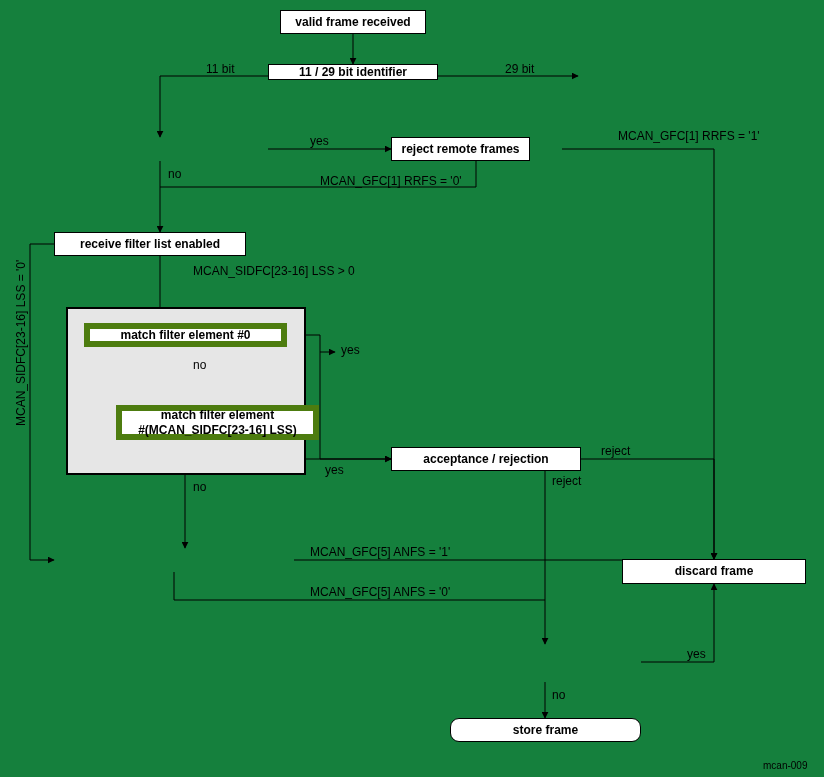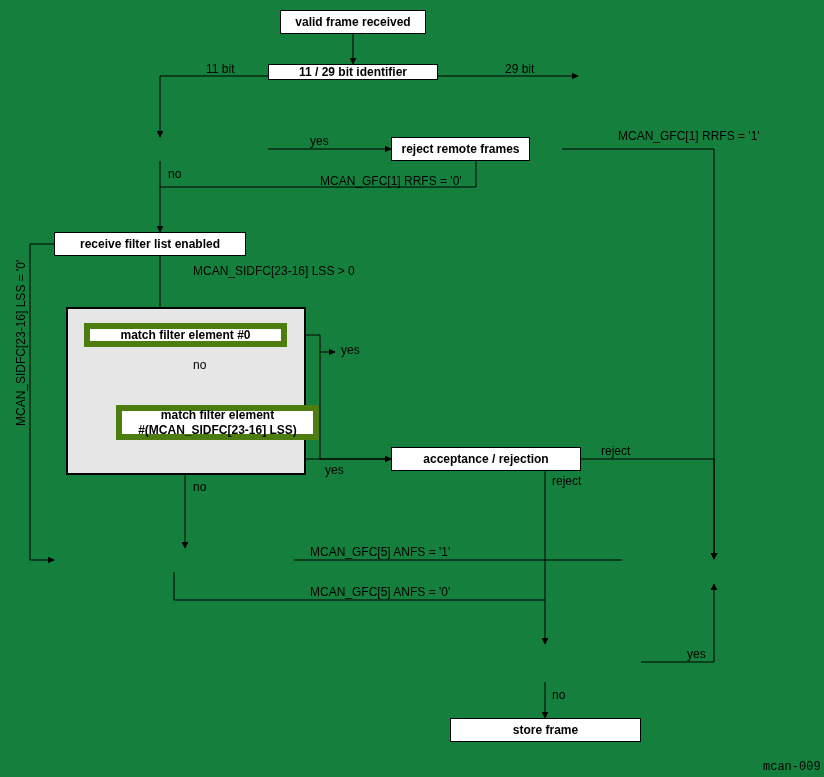--- a/index.html
+++ b/index.html
@@ -43,23 +43,22 @@
     font-size: 12px;
     color: #000;
     white-space: nowrap;
   }
   .label.vertical {
     transform-origin: left top;
     transform: rotate(-90deg);
   }
   .figid {
     position: absolute;
-    font-size: 12px;
+    font-size: 10px;
     color: #000;
-    font-family: Liberation Mono, monospace;
   }
   svg {
     position: absolute;
     left: 0; top: 0;
     width: 824px;
     height: 777px;
     pointer-events: none;
   }
   line, polyline {
     stroke: #000;
@@ -151,23 +150,26 @@
   <div class="box heavy" style="left:84px; top:405px; width:203px; height:35px;margin-left:32px;">
     <span style="white-space:pre-line;">match filter element
 #(MCAN_SIDFC[23-16] LSS)</span>
   </div>
 
   <div class="box" style="left:391px; top:447px; width:190px; height:24px;">
     <span>acceptance / rejection</span>
   </div>
 
 
+  <div class="box" style="left:622px; top:559px; width:184px; height:25px;">
+    <span>discard frame</span>
+  </div>
 
 
-  <div class="box" style="left:450px; top:718px; width:191px; height:24px;">
+  <div class="box" style="left:450px; top:718px; width:191px; height:24px;border-radius:9px;">
     <span>store frame</span>
   </div>
 
   <div class="label" style="left:206px; top:62px;">11 bit</div>
   <div class="label" style="left:505px; top:62px;text-align:right;">29 bit</div>
 
   <div class="label" style="left:310px; top:134px;">yes</div>
   <div class="label" style="left:168px; top:167px;">no</div>
 
   <div class="label" style="left:618px; top:129px;">MCAN_GFC[1] RRFS = '1'</div>

